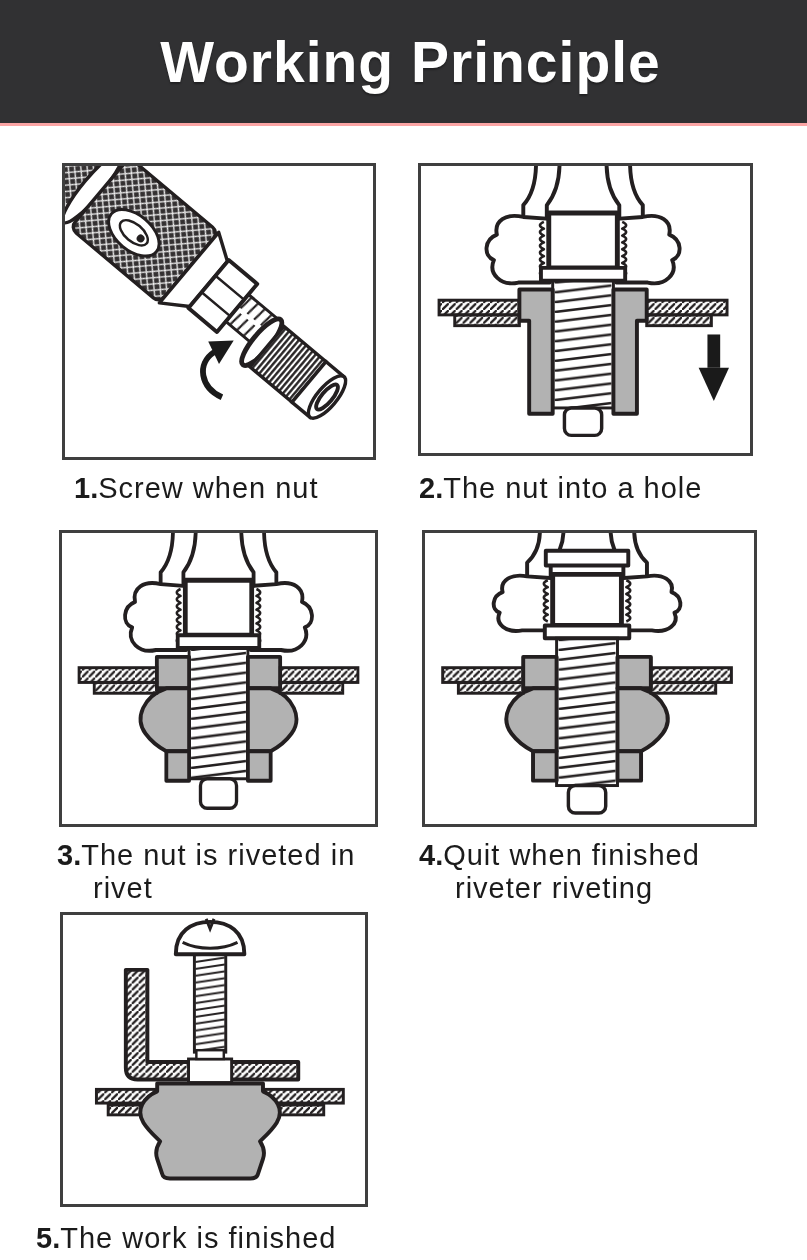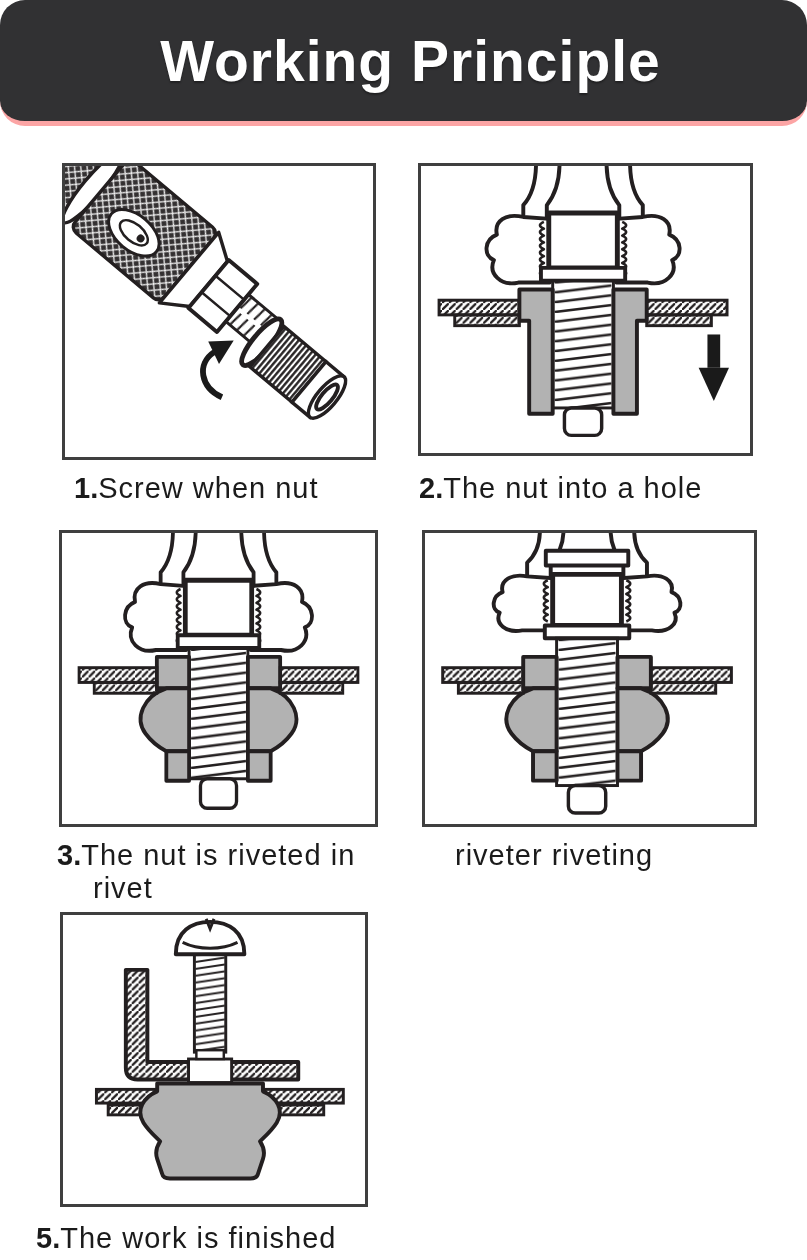--- a/index.html
+++ b/index.html
@@ -4,21 +4,21 @@
 <style>
   :root{
     --header-bg:#313133; --header-text:#ffffff; --line:#231f20;
     --nut-gray:#b2b2b2; --page-bg:#ffffff; --panel-border:#3f3f3f; --caption-text:#1b1b1b;
   }
   *{margin:0;padding:0;box-sizing:border-box;}
   html,body{width:807px;height:1260px;overflow:hidden;background:var(--page-bg);
     font-family:"Liberation Sans", sans-serif;}
   .page{position:relative;width:807px;height:1260px;background:var(--page-bg);}
   .banner{position:absolute;left:0;top:0;width:807px;height:126px;background:var(--header-bg);
-    border-bottom:5px solid #fca5a5;display:flex;align-items:center;justify-content:center;border-radius:25px;}
+    border-bottom:3px solid #fca5a5;display:flex;align-items:center;justify-content:center;}
   .banner h1{color:var(--header-text);font-size:57px;font-weight:700;letter-spacing:1px;
     padding-left:14px;text-shadow:0 2px 2px rgba(0,0,0,.35);}
   .panel{position:absolute;background:#fff;border:3px solid var(--panel-border);}
   .panel svg{display:block;width:100%;height:100%;}
   .cap{position:absolute;font-size:29px;color:var(--caption-text);letter-spacing:1px;
     line-height:33px;white-space:nowrap;}
   .cap .num{font-weight:700;letter-spacing:0;}
   .cap .indent{padding-left:36px;}
 </style>
 </head>
@@ -211,20 +211,21 @@
   <div class="cap" style="left:419px;top:472px">
     <div class="cap-line"><span class="num">2.</span><span>The nut into a hole</span></div>
   </div>
 
   <div class="cap" style="left:57px;top:839px">
     <div class="cap-line"><span class="num">3.</span><span>The nut is riveted in</span></div>
     <div class="cap-line indent">rivet</div>
   </div>
 
   <div class="cap" style="left:419px;top:839px">
+    <div class="cap-line"><span class="num">4.</span><span>Quit when finished</span></div>
     <div class="cap-line indent">riveter riveting</div>
   </div>
 
   <div class="cap" style="left:36px;top:1222px">
     <div class="cap-line"><span class="num">5.</span><span>The work is finished</span></div>
   </div>
 
 </div>
 
 </body></html>

